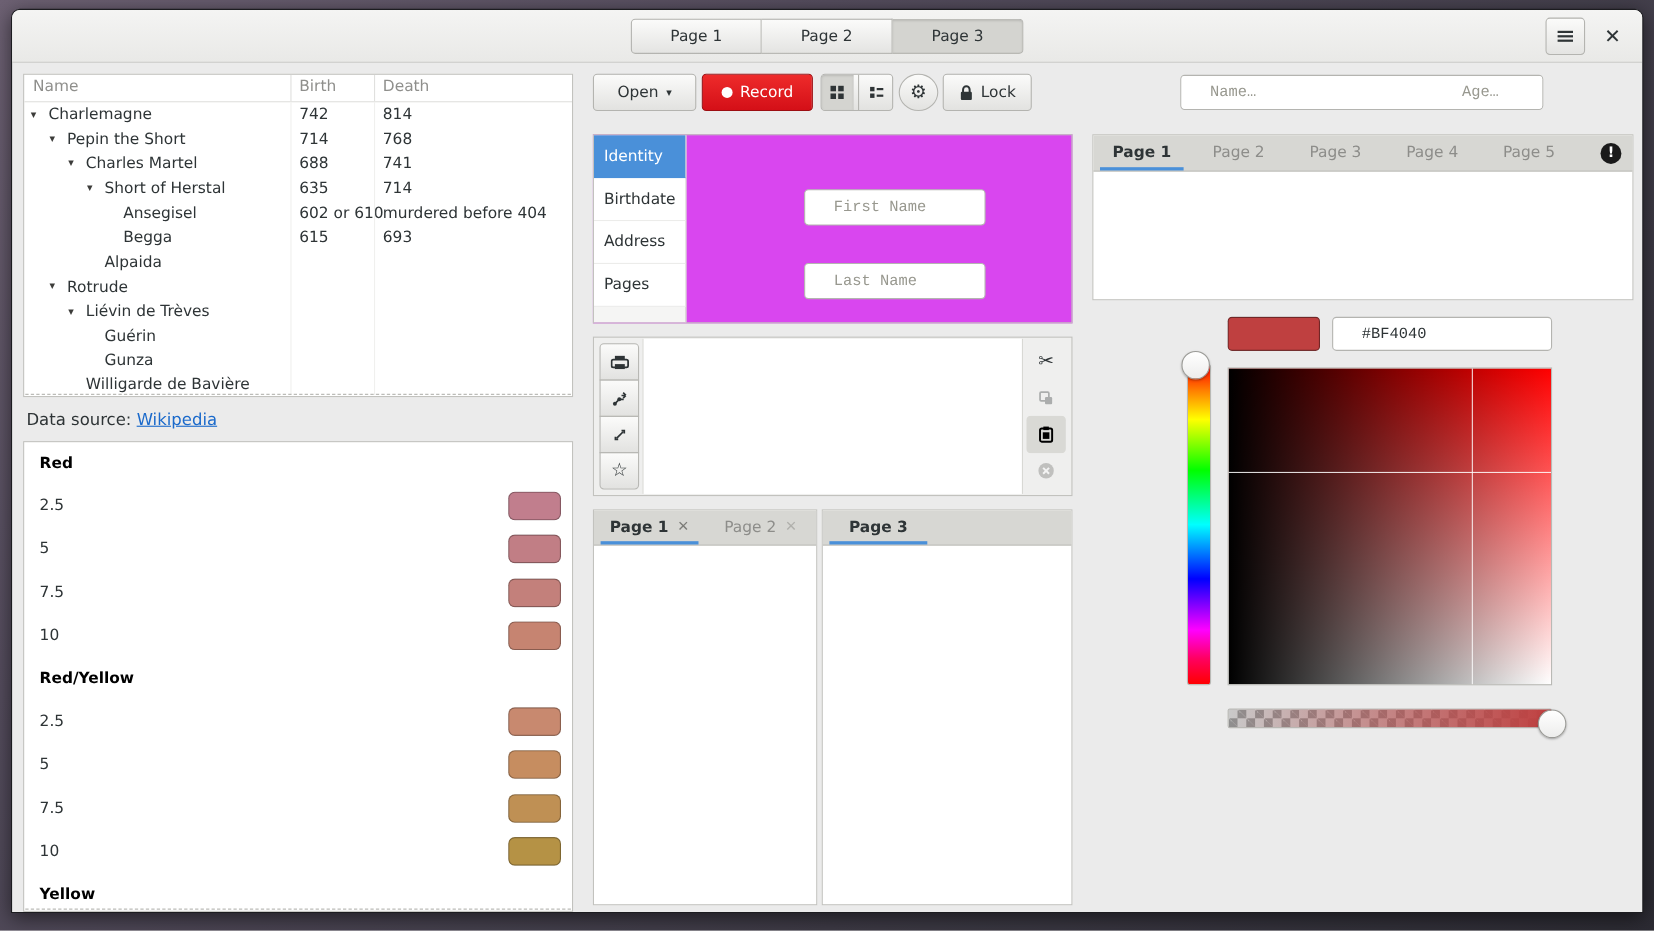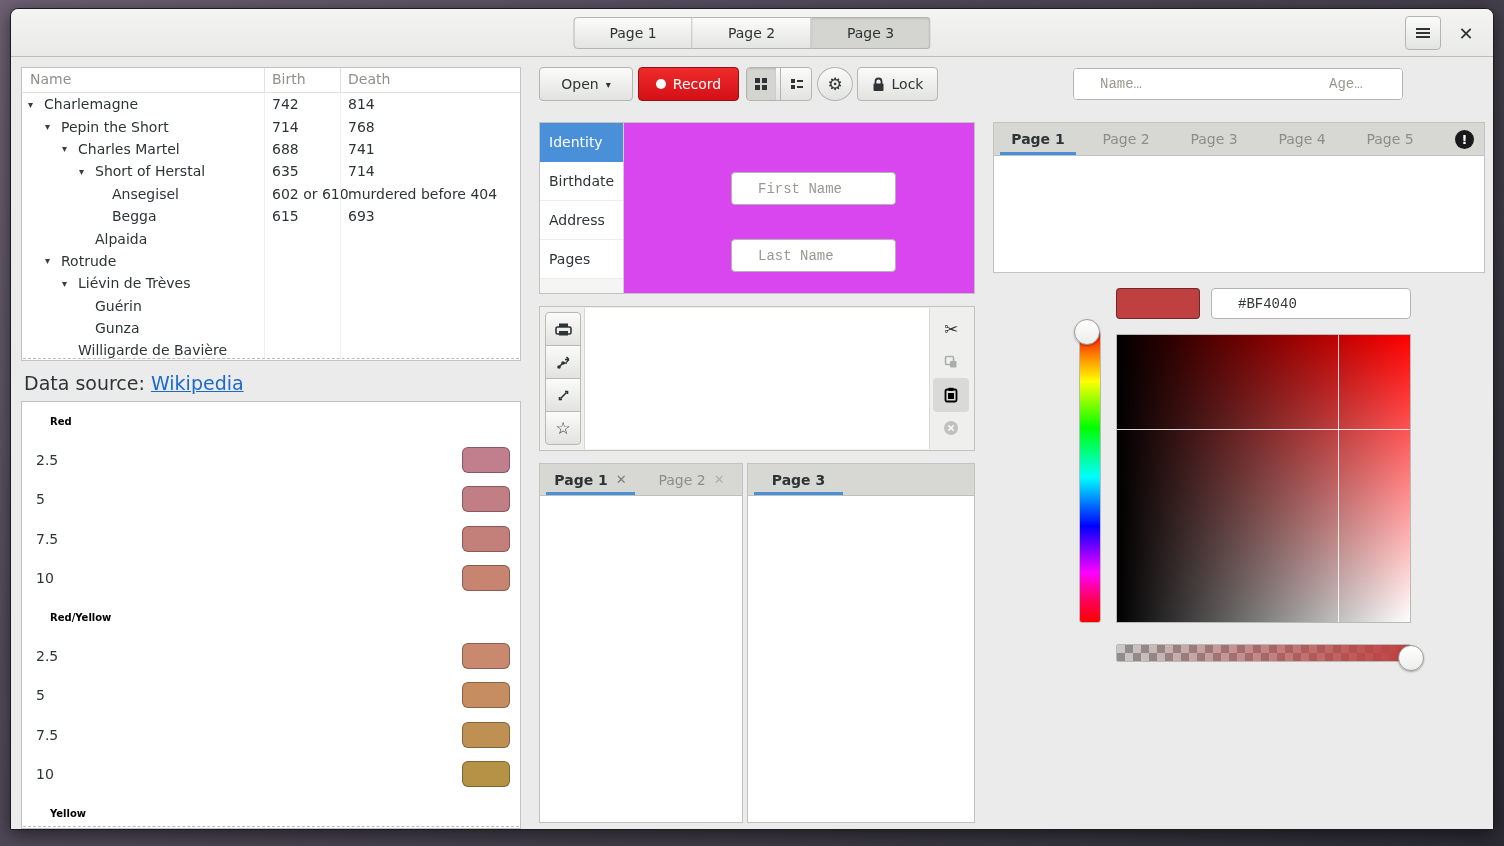--- a/index.html
+++ b/index.html
@@ -53,25 +53,25 @@
   .tree-head .c1 { left:8px; }  .tree-head .c2 { left:250px; } .tree-head .c3 { left:326px; }
   .tree-head .vline { position:absolute; top:0; bottom:0; width:1px; background:#e0e0de; }
   .tree-rows { position:relative; }
   .tree-row { position:relative; height:22.4px; font-size:14px; }
   .tree-row .cell { position:absolute; top:50%; transform:translateY(-50%); white-space:nowrap; }
   .cell-name { left:0; display:flex; align-items:center; }
   .cell-birth { left:250px; }
   .cell-death { left:326px; }
   .expander { font-size:10px; color:#3c3c3a; width:16px; display:inline-block; }
   .colsep { position:absolute; top:25px; bottom:1px; width:1px; background:#f0f0ee; }
-  .data-source { position:absolute; left:13px; top:363px; font-size:19px; color:#2e3436; }
+  .data-source { position:absolute; left:13px; top:363px; font-size:15px; color:#2e3436; }
   .data-source a { color:#1b6acb; text-decoration:underline; }
   
   .list-frame { left:10px; top:392px; width:500px; height:428px; overflow:hidden; }
-  .cl-header { height:38px; display:flex; align-items:center; padding-left:28px; font-weight:bold; font-size:10px; color:#000; }
+  .cl-header { height:38px; display:flex; align-items:center; padding-left:14px; font-weight:bold; font-size:14px; color:#000; }
   .cl-item { height:39.5px; position:relative; display:flex; align-items:center; padding-left:14px; font-size:14px; }
   .cl-swatch { position:absolute; right:10px; top:50%; transform:translateY(-50%);
     width:48px; height:26px; border-radius:6px; border:1px solid rgba(0,0,0,.3); }
   
   .btn {
     position:absolute; height:34px; top:58px;
     background:linear-gradient(#fbfbfa,#e2e2e0); border:1px solid #b4b4b0; border-radius:4px;
     display:flex; align-items:center; justify-content:center; gap:7px;
     font-size:14px; color:#2e3436;
   }

